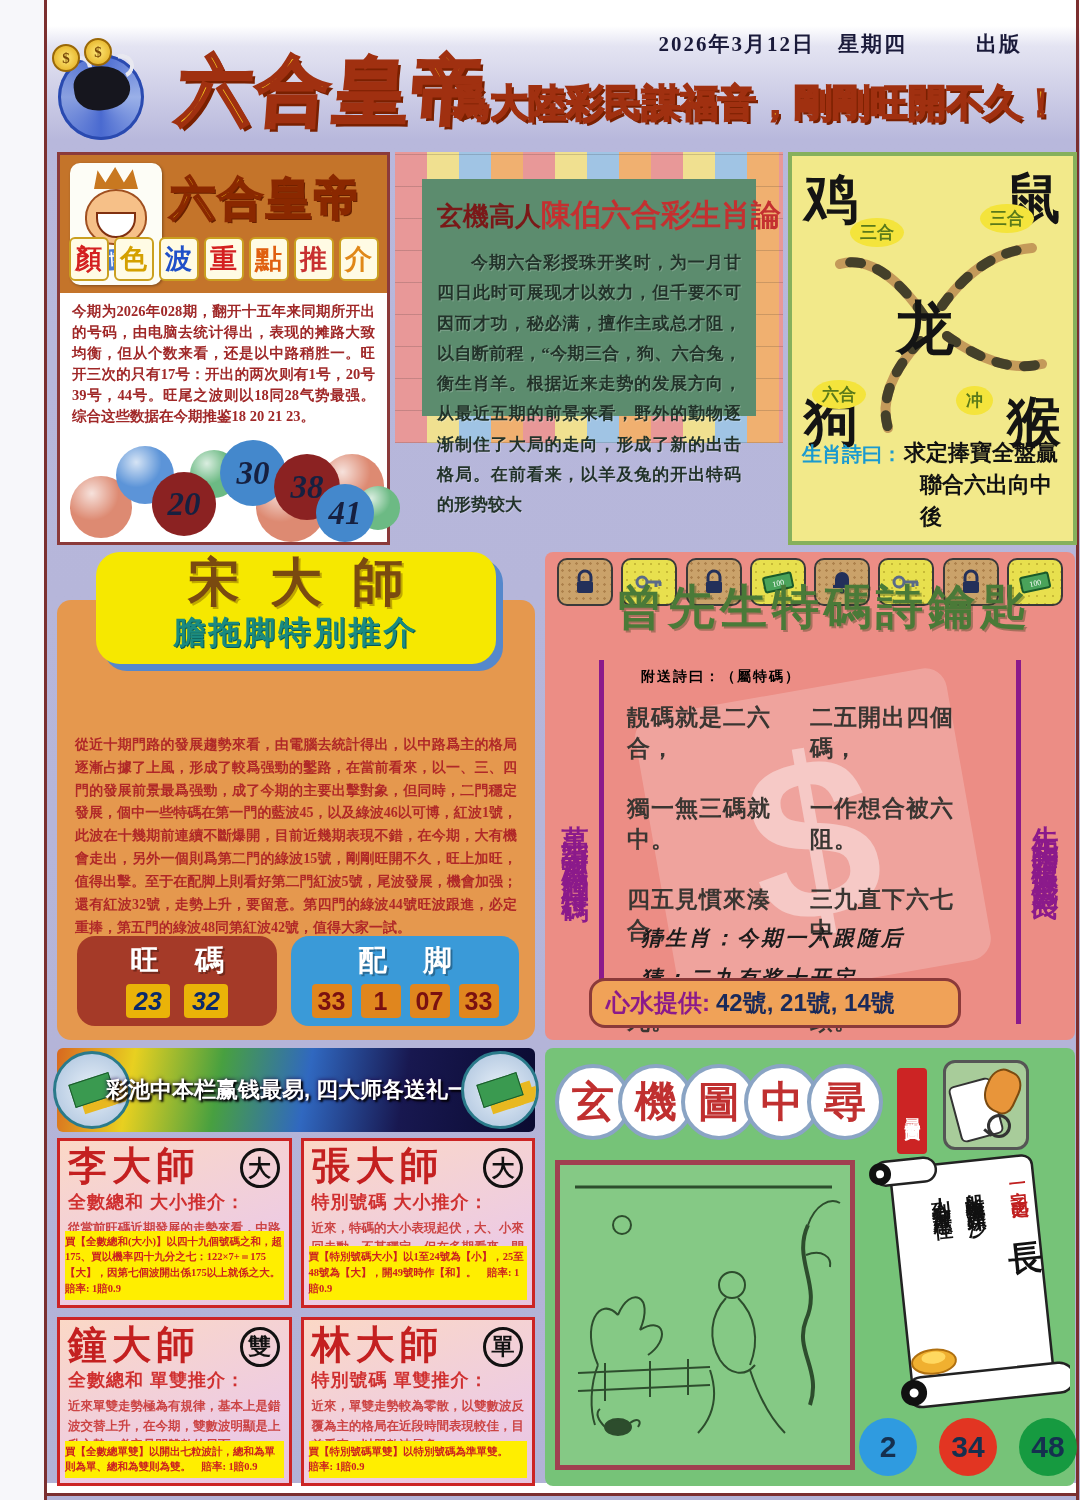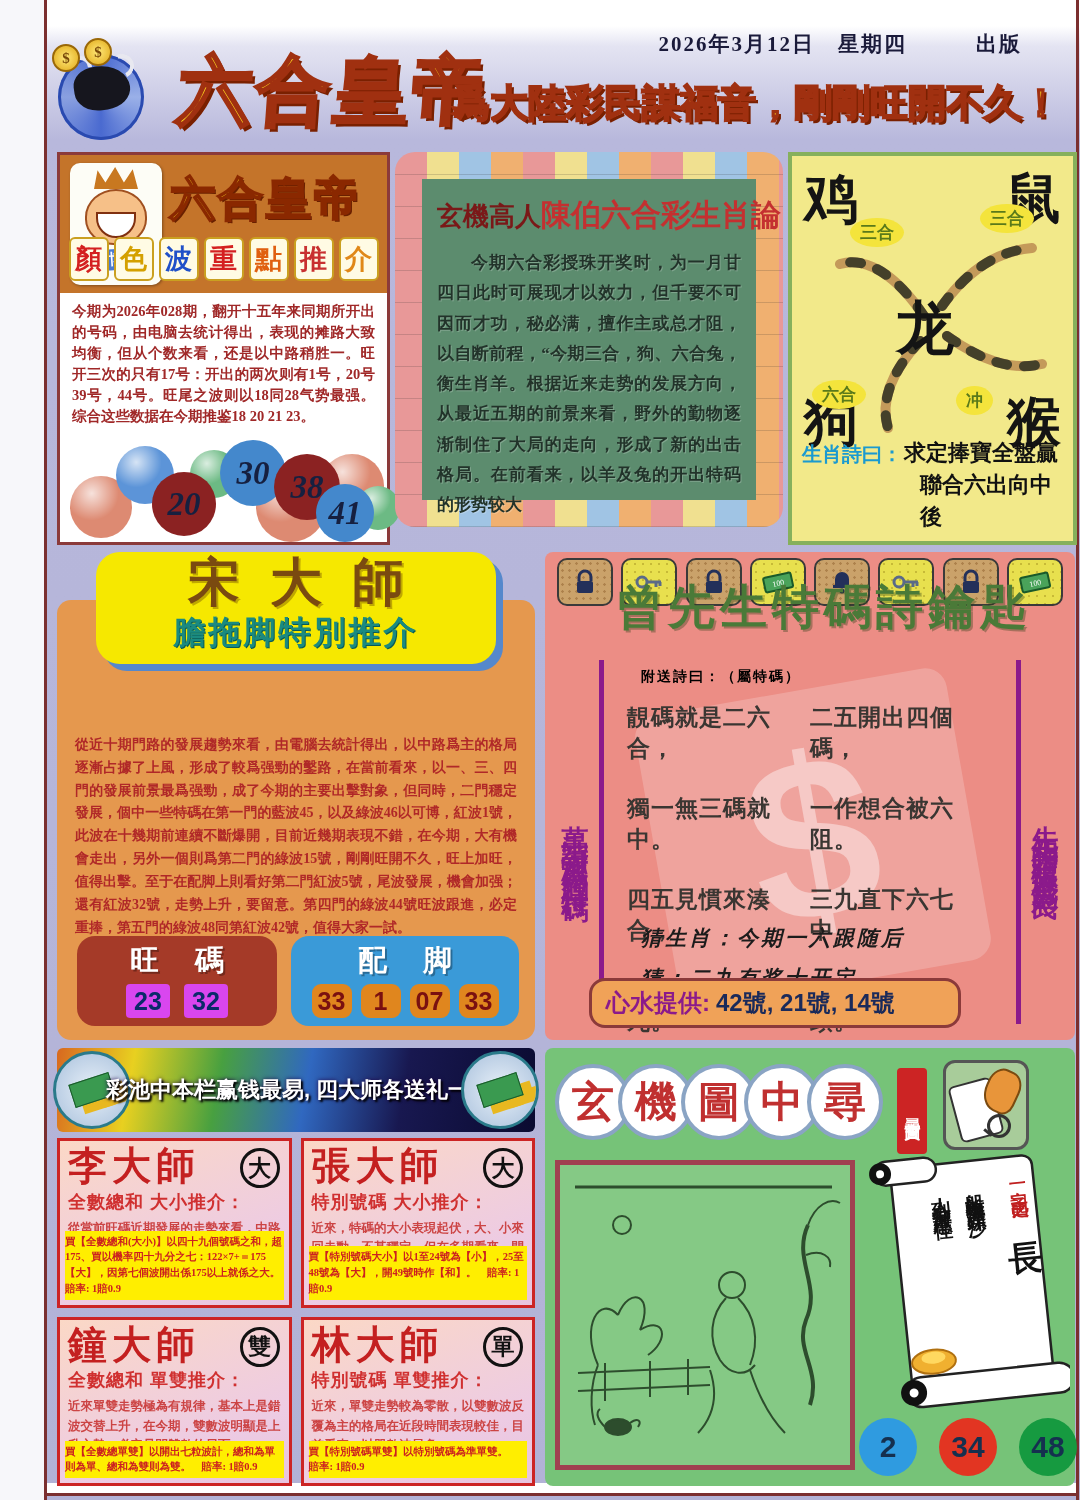--- a/index.html
+++ b/index.html
@@ -45,23 +45,23 @@
      display:flex;align-items:center;justify-content:center;font-size:27px;font-weight:900;font-family:"Liberation Sans",sans-serif;}
   .tile:nth-child(1){color:#d42020;} .tile:nth-child(2){color:#d4a000;} .tile:nth-child(3){color:#2050c8;}
   .tile:nth-child(4){color:#d42020;} .tile:nth-child(5){color:#e06010;} .tile:nth-child(6){color:#c83030;} .tile:nth-child(7){color:#e08818;}
   .b1-body{padding:8px 12px 0 12px;color:#a02828;font-size:14.5px;line-height:1.45;font-weight:bold;text-align:justify;}
   .b1-balls{position:absolute;left:8px;bottom:4px;width:315px;height:100px;}
   .ball{position:absolute;border-radius:50%;}
   .ball.sh{background-image:radial-gradient(circle at 35% 28%,rgba(255,255,255,.75),rgba(255,255,255,0) 45%);}
   .ball.num{display:flex;align-items:center;justify-content:center;font-size:33px;font-style:italic;color:#162040;font-weight:bold;}
 
   
-  .box2{position:absolute;left:395px;top:152px;width:388px;height:375px;box-sizing:border-box;padding:27px;
+  .box2{position:absolute;left:395px;top:152px;width:388px;height:291px;box-sizing:border-box;padding:27px;
      background-image:repeating-linear-gradient(0deg,rgba(40,40,40,.18) 0 1px,rgba(0,0,0,0) 1px 32px),
-       repeating-linear-gradient(90deg,#e89898 0 32px,#f0e090 32px 64px,#a0c4e4 64px 96px,#f0b070 96px 128px);border-radius:20px;}
+       repeating-linear-gradient(90deg,#e89898 0 32px,#f0e090 32px 64px,#a0c4e4 64px 96px,#f0b070 96px 128px);}
   .b2-inner{width:100%;height:100%;background:#5c8c6e;box-sizing:border-box;padding:10px 15px;}
   .b2-title{text-align:center;margin-top:6px;white-space:nowrap;}
   .b2-title .pre{color:#7a1818;font-size:26px;font-weight:900;}
   .b2-title .main{color:#c43030;font-size:30px;font-weight:900;}
   .b2-body{margin-top:12px;color:#22332a;font-size:17px;line-height:1.78;text-align:justify;font-weight:bold;
      text-indent:2em;text-shadow:1px 1px 0 rgba(255,255,255,.22);}
 
   
   .box3{position:absolute;left:788px;top:152px;width:289px;height:393px;background:#f2e98a;border:4px solid #86b05c;box-sizing:border-box;}
   .z-corner{position:absolute;font-size:54px;font-weight:bold;color:#141414;line-height:1;}
@@ -81,24 +81,24 @@
      font-family:"Liberation Sans",sans-serif;text-shadow:2px 2px 0 rgba(90,50,0,.35);}
   .song-sub{font-size:32px;font-weight:900;color:#1a8a80;letter-spacing:3px;font-family:"Liberation Sans",sans-serif;
      text-shadow:1px 1px 0 #0a5a55;}
   .song-body{position:absolute;top:134px;left:18px;right:18px;font-size:14px;font-weight:bold;color:#b02828;line-height:1.63;text-align:justify;}
   .hot-box{position:absolute;left:20px;bottom:14px;width:200px;height:90px;background:#a53a28;border-radius:18px;text-align:center;color:#fff;}
   .hot-label,.pair-label{font-size:29px;font-weight:900;letter-spacing:14px;padding-left:14px;margin-top:5px;font-family:"Liberation Sans",sans-serif;
      text-shadow:2px 2px 0 rgba(0,0,0,.3);}
   .numrow{display:flex;gap:14px;justify-content:center;margin-top:3px;}
   .sq{width:44px;height:34px;display:flex;align-items:center;justify-content:center;border-radius:4px;font-size:25px;font-weight:900;
      font-family:"Liberation Sans",sans-serif;}
-  .hot-box .sq{background:#d946ef;color:#0a2a6a;}
+  .hot-box .sq{background:#eab308;color:#0a2a6a;font-style:italic;}
   .pair-box{position:absolute;right:16px;bottom:14px;width:228px;height:90px;background:#3a9ad8;border-radius:18px;text-align:center;color:#fff;}
   .pair-box .numrow{gap:9px;}
-  .pair-box .sq{background:#e0861e;color:#7a1010;width:40px;border-radius:9px;}
+  .pair-box .sq{background:#e0861e;color:#7a1010;width:40px;}
 
   
   .zeng{position:absolute;left:545px;top:552px;width:530px;height:488px;background:#ec8d85;border-radius:8px;}
   .icon-row{position:absolute;top:6px;left:12px;right:12px;display:flex;justify-content:space-between;}
   .icon-tile{width:56px;height:48px;border:2px solid #3a3a3a;border-radius:10px;display:flex;align-items:center;justify-content:center;box-sizing:border-box;}
   .icon-tile.brown{background:radial-gradient(rgba(120,70,20,.35) 1px,transparent 1.5px) 0 0/7px 7px,#caa26a;}
   .icon-tile.yellow{background:radial-gradient(rgba(150,130,20,.4) 1px,transparent 1.5px) 0 0/8px 8px,#e8e04e;}
   .wm{position:absolute;top:138px;left:110px;width:316px;height:296px;background:rgba(255,255,255,.20);border-radius:22px;transform:rotate(-10deg);
      display:flex;align-items:center;justify-content:center;}
   .wm span{font-size:230px;color:rgba(255,255,255,.42);font-weight:bold;font-family:"Liberation Sans",sans-serif;}

